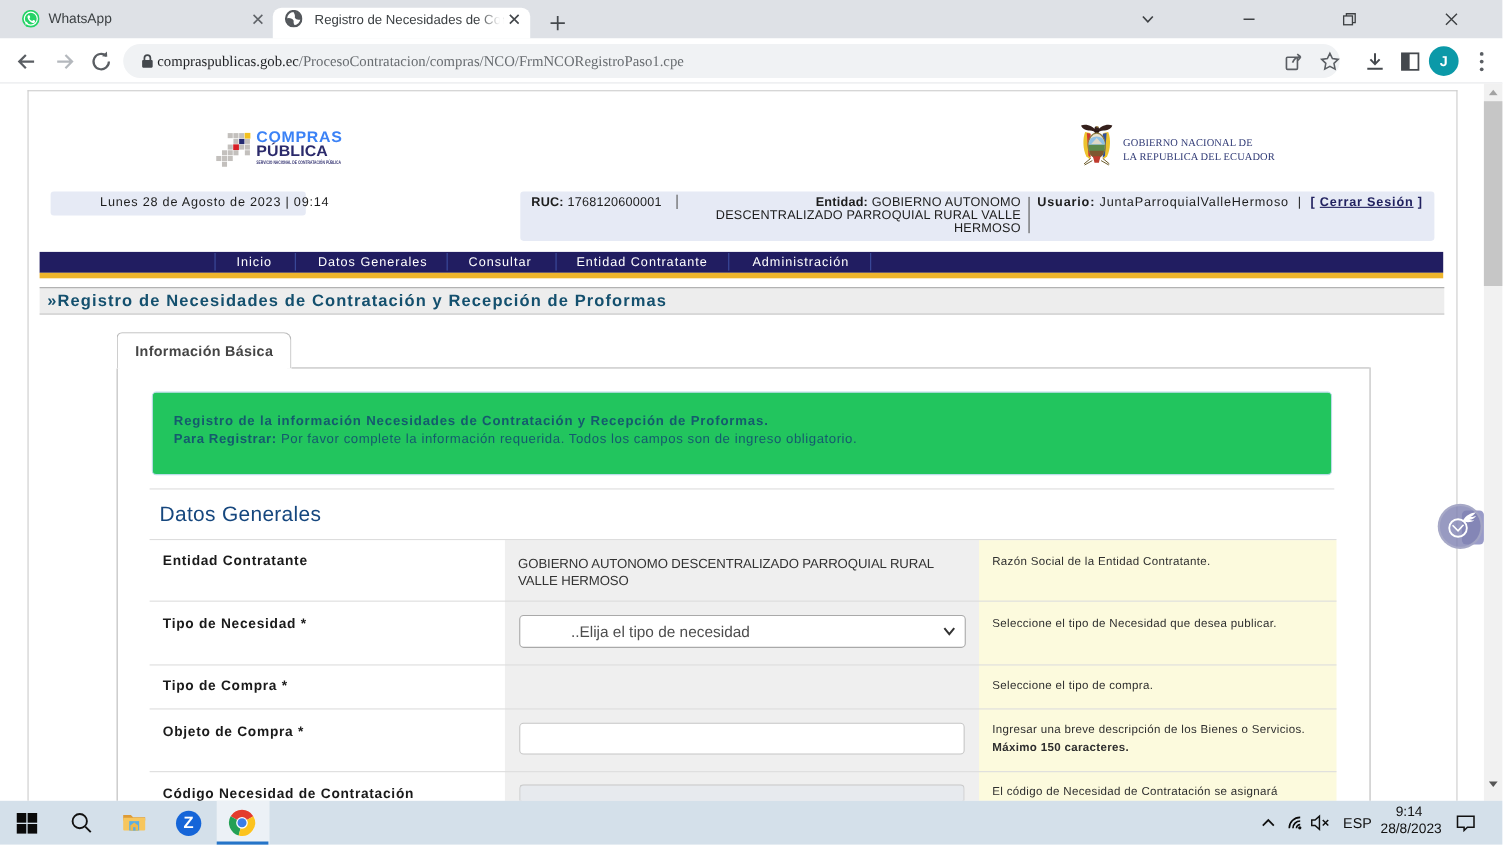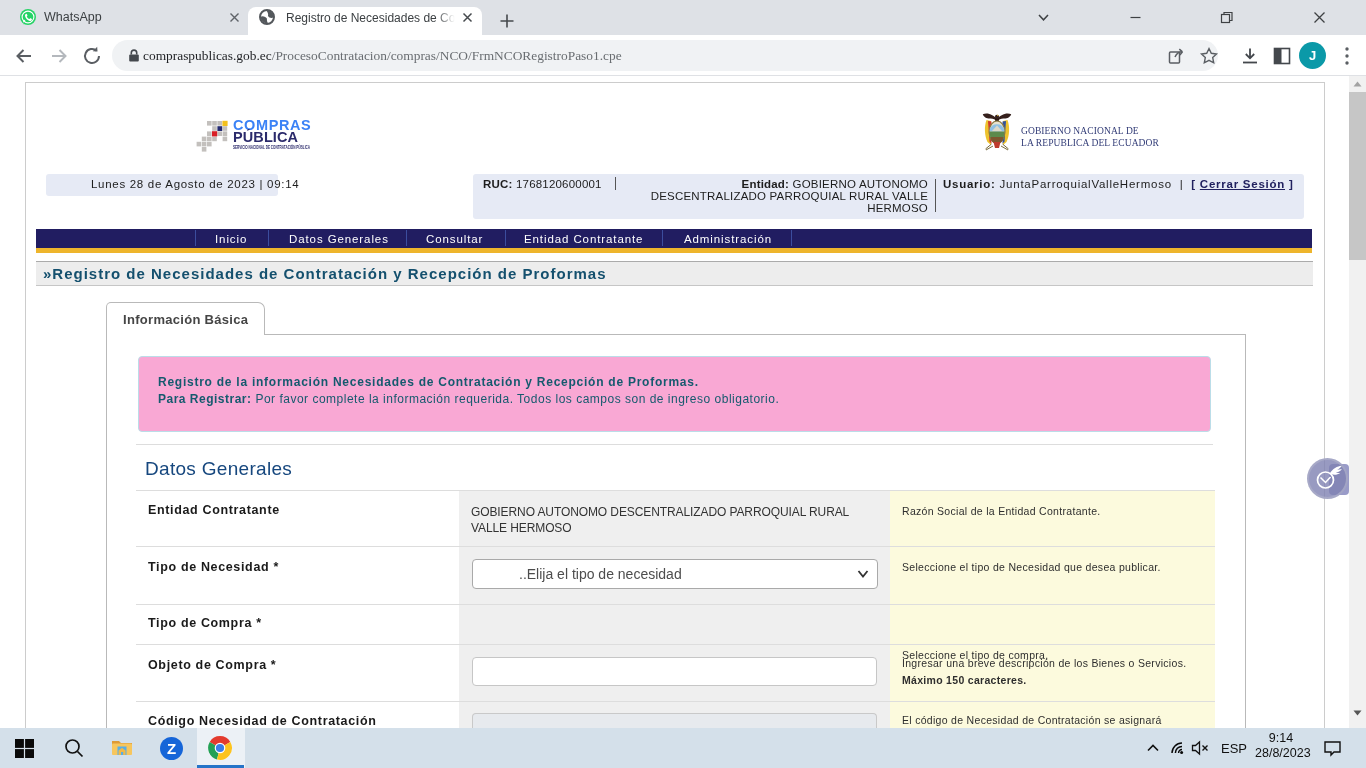--- a/index.html
+++ b/index.html
@@ -17,21 +17,21 @@
 #page { position:absolute; left:0; top:76px; width:1366px; height:652px; background:#ffffff; }
 .vline { position:absolute; width:1px; background:#cccccc; }
 .hline { position:absolute; height:1px; background:#dddddd; }
 .navy { color:#21215f; }
 #navbar { position:absolute; left:36px; top:153px; width:1276px; height:19px; background:#211d61; }
 #gold { position:absolute; left:36px; top:172px; width:1276px; height:5px; background:#eeb52c; }
 .navitem { position:absolute; top:157px; font-size:11.5px; color:#ffffff; letter-spacing:0.9px;text-align:right; }
 .navsep { position:absolute; top:154px; height:16px; width:1px; background:#3c4d9e; }
 #crumb { position:absolute; left:36px; top:185px; width:1277px; height:25px; background:#ededed; border-top:1px solid #ababab; border-bottom:1px solid #c6c6c6; }
 #tab { position:absolute; left:106px; top:226px; width:159px; height:33px; background:#ffffff; border:1px solid #b9b9b9; border-bottom:none; border-radius:5px 7px 0 0; }
-#bluebox { position:absolute; left:138px; top:280px; width:1073px; height:76px; background:#f9a8d4; border:1px solid #bbdde8; border-radius:4px; color:#155a6e; font-size:12px; }
+#bluebox { position:absolute; left:138px; top:280px; width:1073px; height:76px; background:#22c55e; border:1px solid #bbdde8; border-radius:4px; color:#155a6e; font-size:12px; }
 .lbl { position:absolute; left:148px; font-size:12.5px; font-weight:bold; color:#1a1a1a; letter-spacing:0.65px; white-space:nowrap; }
 .help { position:absolute; left:902px; font-size:10.5px; color:#2e2e2e; letter-spacing:0.3px; }
 .midtxt { position:absolute; left:471px; font-size:12px; color:#333333; letter-spacing:-0.1px; }
 
 #taskbar { position:absolute; left:0; top:728px; width:1366px; height:40px; background:#d4e0ea; }
 </style>
 </head>
 <body>
 <div id="stage">
 
@@ -232,21 +232,21 @@
   <div class="ab" style="left:486px; top:490px; font-size:14px; color:#4d4d4d;margin-left:33px;">..Elija el tipo de necesidad</div>
   <svg class="ab" style="left:857px; top:493px;" width="12" height="10" viewBox="0 0 12 10">
     <path d="M1.5 2 L6 7.5 L10.5 2" stroke="#333" stroke-width="1.8" fill="none"></path>
   </svg>
 
   <div class="ab" style="left:472px; top:581px; width:405px; height:29px; background:#fff; border:1px solid #c6c6c6; border-radius:4px;"></div>
 
   <div class="ab" style="left:472px; top:637px; width:405px; height:15px; background:#e7eaee; border:1px solid #c9c9c9; border-radius:4px 4px 0 0; border-bottom:none;"></div>
   <div class="help" style="top:429px;">Razón Social de la Entidad Contratante.</div>
   <div class="help" style="top:485px;">Seleccione el tipo de Necesidad que desea publicar.</div>
-  <div class="help" style="top:541px;margin-top:32px;">Seleccione el tipo de compra.</div>
+  <div class="help" style="top:541px;">Seleccione el tipo de compra.</div>
   <div class="help" style="top:581px;">Ingresar una breve descripción de los Bienes o Servicios.</div>
   <div class="help" style="top:598px; font-weight:bold;">Máximo 150 caracteres.</div>
   <div class="help" style="top:638px;">El código de Necesidad de Contratación se asignará</div>
 
   <div class="ab" style="left:1349px; top:0; width:17px; height:652px; background:#f1f1f1;"></div>
   <svg class="ab" style="left:1353px; top:5px;" width="9" height="6" viewBox="0 0 9 6">
         <path d="M0.5 5.5 L4.5 0.5 L8.5 5.5 Z" fill="#a3a3a3"></path>
       </svg>
   <div class="ab" style="left:1349px; top:16px; width:17px; height:168px; background:#c6c6c6;"></div>
   <svg class="ab" style="left:1353px; top:634px;" width="9" height="6" viewBox="0 0 9 6">

